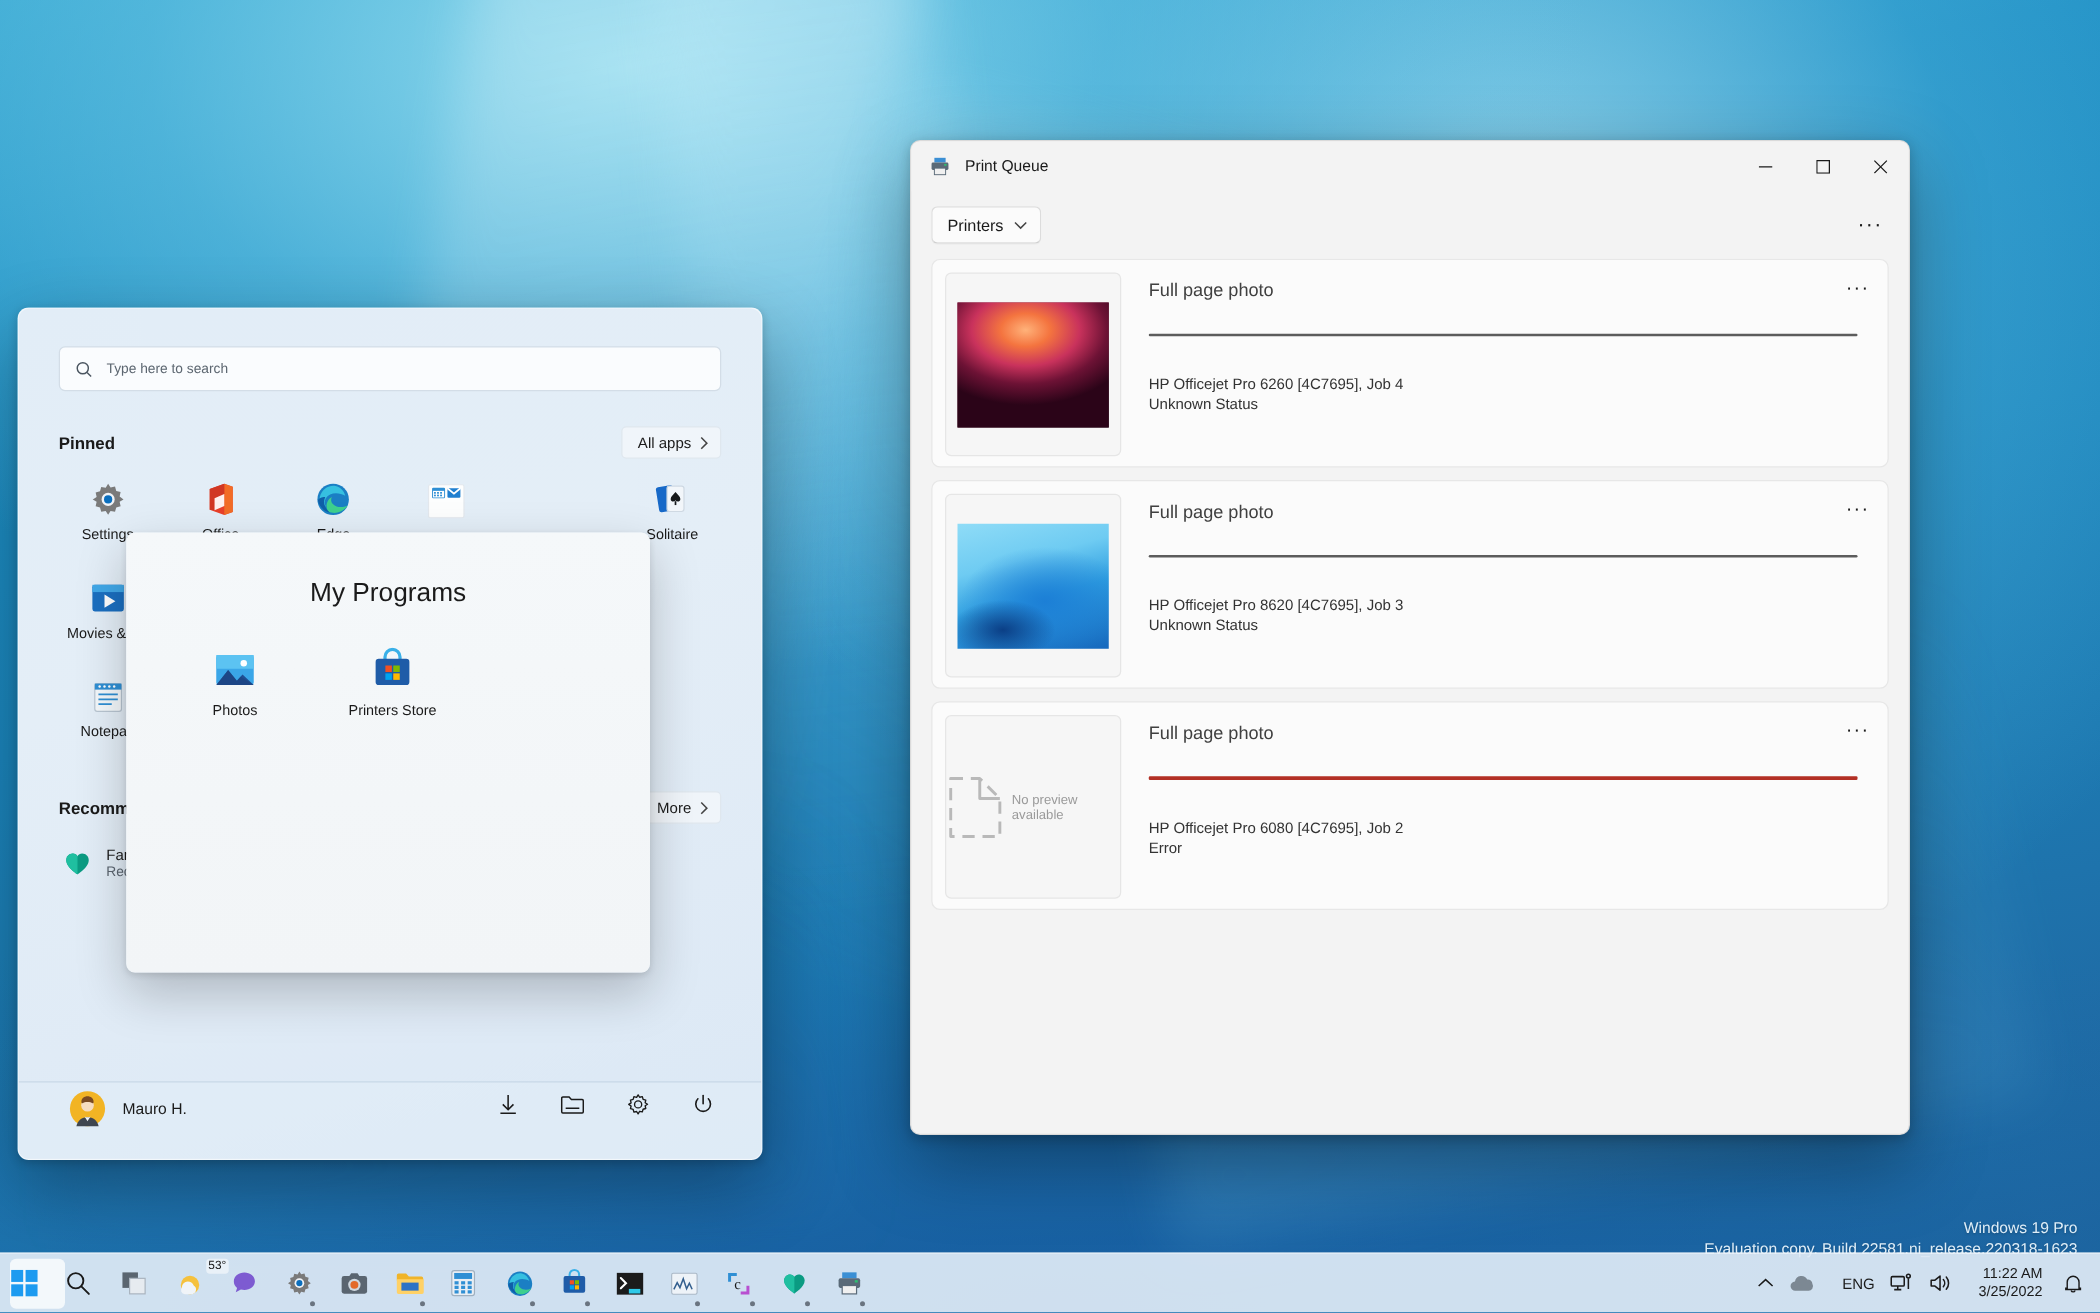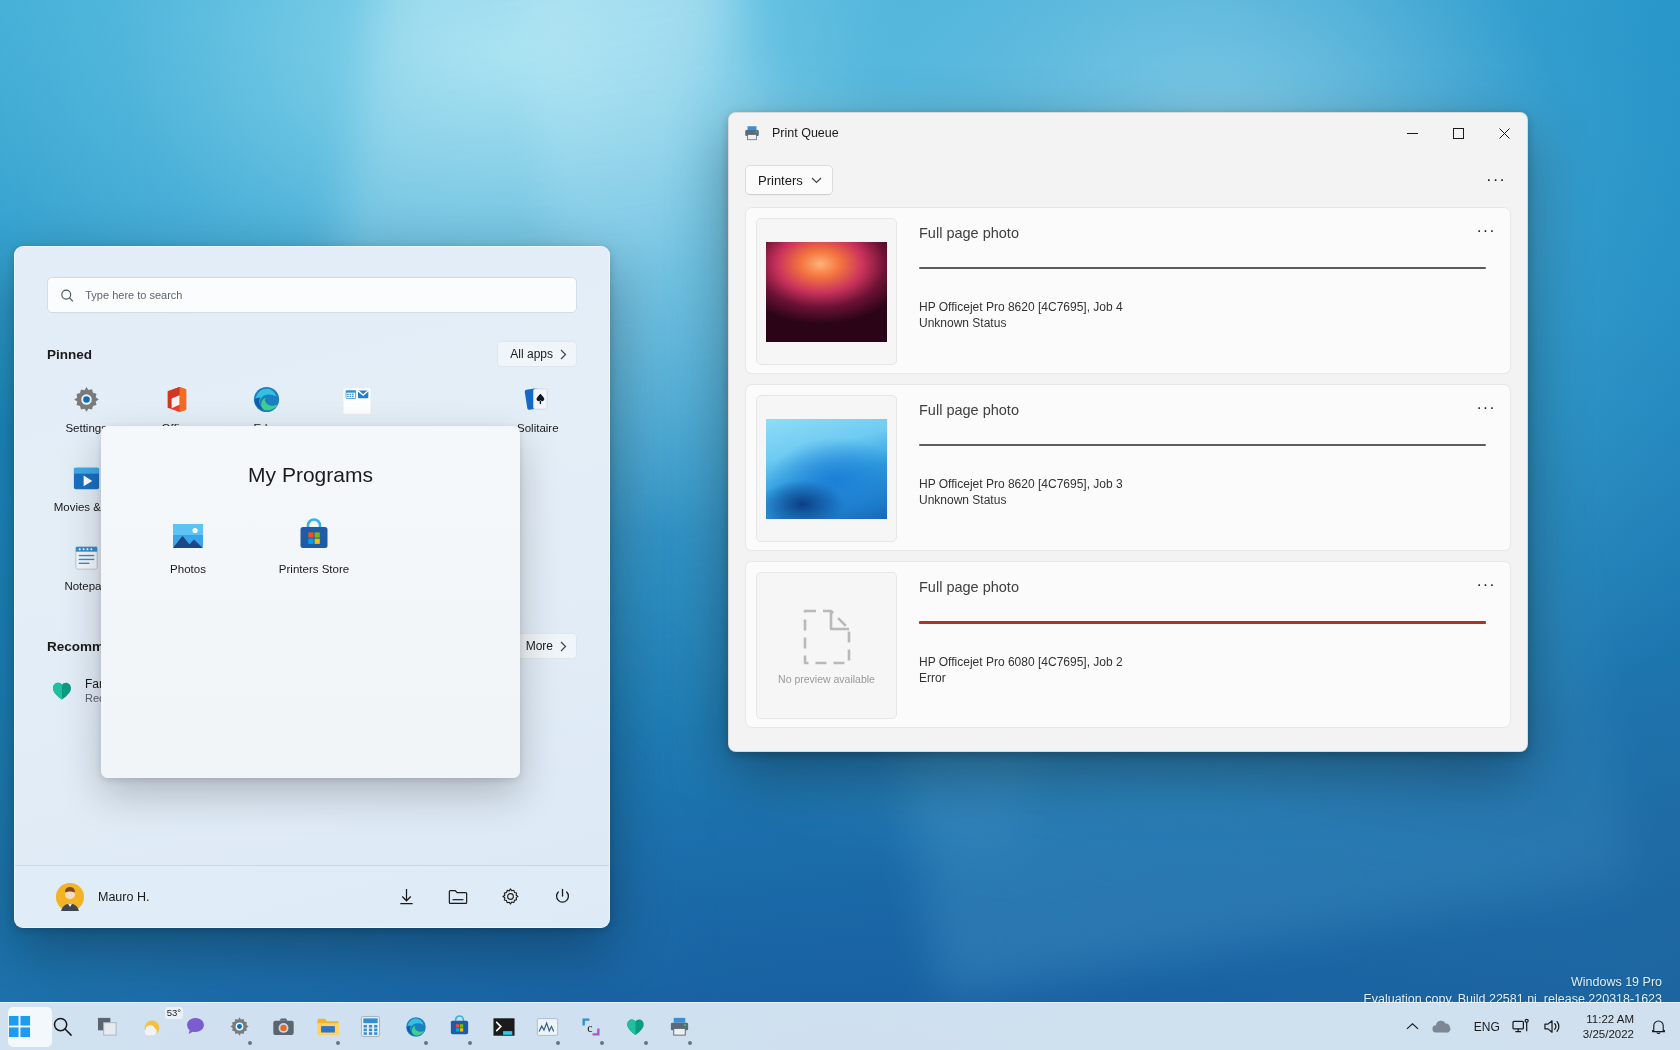--- a/index.html
+++ b/index.html
@@ -35,21 +35,21 @@
 
   
   #watermark {
     position: absolute; right: 18px; bottom: 42px;
     text-align: right; color: #dfeef8; font-size: 12.5px; line-height: 17px;
     text-shadow: 0 1px 2px rgba(0,0,0,.25);
   }
 
   
   #print-queue-window {
-    position: absolute; left: 728px; top: 112px; width: 800px; height: 640px;
+    position: absolute; left: 728px; top: 112px; width: 800px; height: 796px;
     background: #f3f3f3; border-radius: 8px;
     box-shadow: 0 22px 60px rgba(0,0,0,.35), 0 3px 10px rgba(0,0,0,.22);
     border: 1px solid rgba(0,0,0,.10);
     overflow: hidden; display: flex; flex-direction: column;
   }
   .pq-titlebar {
     height: 40px; display: flex; align-items: center;
     background: #f3f3f3; flex: none; position: relative;
   }
   .pq-appicon { margin-left: 14px; width: 18px; height: 18px; display: block; }
@@ -79,21 +79,21 @@
   .pq-list { flex: 1; overflow: hidden; padding: 0 16px 16px 16px; }
 
   .job-card {
     background: #fbfbfb; border: 1px solid #e7e7e7; border-radius: 7px;
     height: 167px; margin-bottom: 10px; display: flex; padding: 10px;
     position: relative;
   }
   .job-thumb-frame {
     width: 141px; height: 147px; background: #f6f6f6; border: 1px solid #e6e6e6;
     border-radius: 5px; display: flex; align-items: center; justify-content: center;
-    flex: none; overflow: hidden; flex-direction: column; gap: 6px;
+    flex: none; overflow: hidden; gap: 6px;
   }
   .job-thumb {
     width: 121px; height: 100px;
   }
   .thumb-red {
     background:
       radial-gradient(ellipse 90px 60px at 45% 22%, #ffb27a 0%, #f4743f 22%, #c9325c 48%, #6d1235 72%, #2b0418 100%),
       linear-gradient(160deg, #7d1338, #1b0310);
   }
   .thumb-blue {
@@ -162,21 +162,21 @@
   .rec-grid {
     margin-top: 8px; padding: 0 26px; display: grid;
     grid-template-columns: repeat(2, 1fr); row-gap: 4px; column-gap: 10px;
   }
   .rec-item { height: 47px; display: flex; align-items: center; gap: 11px; padding: 0 9px; border-radius: 5px; cursor: default; }
   .rec-text { display: flex; flex-direction: column; gap: 1px; }
   .rec-name { font-size: 12px; color: #1a1a1a; }
   .rec-sub { font-size: 11px; color: #5b6570; }
 
   .sm-footer {
-    margin-top: auto; height: 62px; display: flex; align-items: center;
+    margin-top: auto; height: 62px; display: flex; align-items: flex-start;
     padding: 0 30px; border-top: 1px solid rgba(150,175,200,.32);
     background: rgba(225,237,247,.5);
   }
   .sm-user { display: flex; align-items: center; gap: 13px; cursor: default; padding: 6px 10px; border-radius: 5px; }
   .sm-username { font-size: 12.5px; color: #1a1a1a; }
   .sm-footer-icons { margin-left: auto; display: flex; align-items: center; gap: 18px; }
   .sm-ficon { width: 34px; height: 34px; display: flex; align-items: center; justify-content: center; border-radius: 5px; cursor: default; }
 
   
   #my-programs {
@@ -285,21 +285,21 @@
   <div class="pq-list">
 
     <div class="job-card">
       <div class="job-thumb-frame">
         <div class="job-thumb thumb-red"></div>
       </div>
       <div class="job-body">
         <div class="job-name">Full page photo</div>
         <div class="job-progress"></div>
         <div class="job-meta">
-          <div>HP Officejet Pro 8620 [4C7695], Job 4</div>
+          <div>HP Officejet Pro 6260 [4C7695], Job 4</div>
           <div>Unknown Status</div>
         </div>
       </div>
       <div class="job-more">···</div>
     </div>
 
     <div class="job-card">
       <div class="job-thumb-frame">
         <div class="job-thumb thumb-blue"></div>
       </div>

